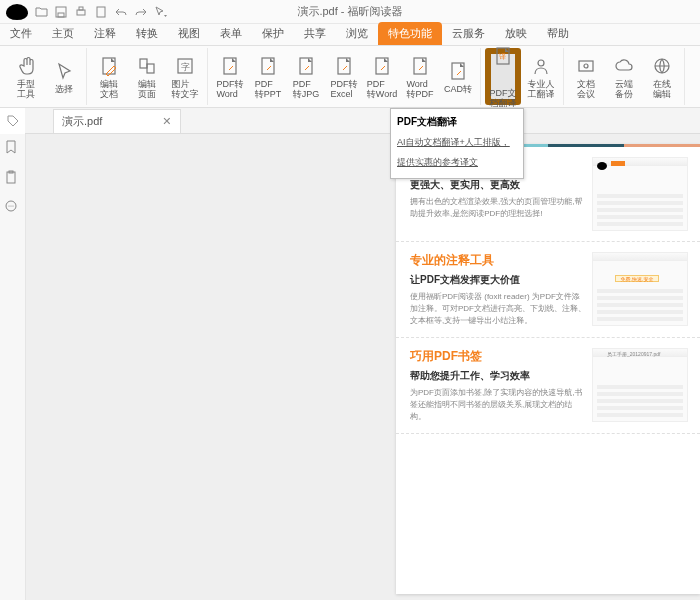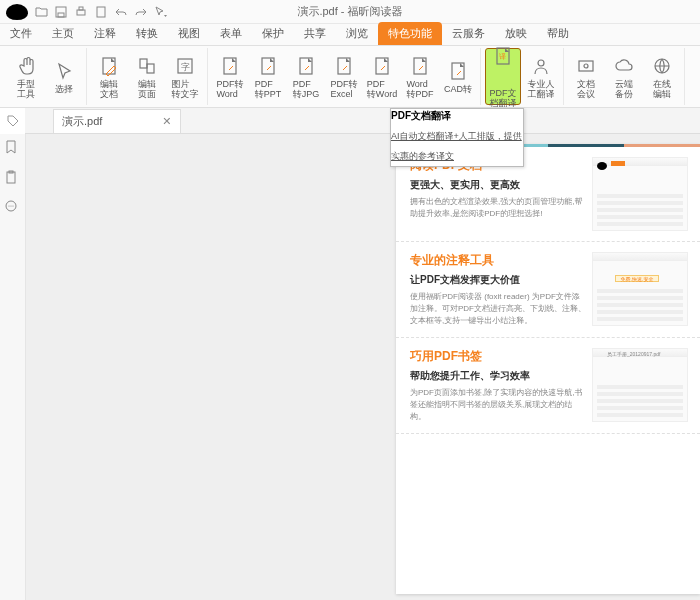--- a/index.html
+++ b/index.html
@@ -7,34 +7,34 @@
 .titlebar{height:24px;background:#fafafa;display:flex;align-items:center;padding:0 4px;gap:6px;border-bottom:1px solid #e8e8e8;}
 .titlebar .blob{width:22px;height:16px;background:#000;border-radius:50% 50% 50% 50%/60% 60% 40% 40%;margin-left:2px;}
 .titlebar .qicon{width:14px;height:14px;display:flex;align-items:center;justify-content:center;color:#888;cursor:pointer;}
 .titlebar .title{position:absolute;left:50%;transform:translateX(-50%);color:#666;font-size:11px;}
 .menubar{height:22px;display:flex;align-items:end;background:#fafafa;border-bottom:1px solid #e0e0e0;}
 .menubar .mitem{padding:4px 10px;font-size:11px;color:#555;cursor:pointer;}
 .menubar .mitem.active{background:#f58220;color:#fff;border-radius:4px 4px 0 0;margin-top:12px;}
 .ribbon{height:62px;background:#fbfbfb;border-bottom:1px solid #e0e0e0;display:flex;padding:2px 4px;overflow:hidden;}
 .rgroup{display:flex;gap:2px;padding:0 4px;border-right:1px solid #e8e8e8;}
 .rbtn{display:flex;flex-direction:column;align-items:center;justify-content:center;width:36px;padding:2px 1px;border-radius:3px;cursor:pointer;}
-.rbtn.hl{background:#bef264;border:1px solid #a16207;gap:20px;}
+.rbtn.hl{background:#e5e5e5;border:6px solid #a16207;gap:20px;}
 .rbtn .ricon{width:22px;height:22px;display:flex;align-items:center;justify-content:center;}
 .rbtn .rlabel{font-size:9px;color:#555;line-height:10px;text-align:left;margin-top:2px;white-space:pre;}
 .tabbar{height:26px;background:#f4f4f4;display:flex;align-items:center;padding-left:28px;border-bottom:1px solid #ddd;margin-left:25px;}
 .tab{display:flex;align-items:center;gap:60px;background:#fff;padding:4px 8px;border:1px solid #ddd;border-bottom:none;font-size:11px;color:#555;}
 .tab .close{color:#888;cursor:pointer;}
 .workspace{display:flex;height:466px;}
 .sidebar{width:26px;background:#f7f7f7;border-right:1px solid #e5e5e5;display:flex;flex-direction:column;align-items:center;padding-top:6px;gap:14px;}
 .sidebar .sicon{width:16px;height:16px;color:#888;cursor:pointer;}
 .canvas{flex:1;background:#efefef;position:relative;overflow:hidden;}
 .page{position:absolute;right:0;top:10px;width:304px;height:450px;background:#fff;box-shadow:0 1px 3px rgba(0,0,0,0.15);}
 .page .topstripe{height:3px;display:flex;}
 .page .topstripe span{flex:1;}
-.tooltip{position:absolute;left:390px;top:108px;width:134px;background:#fff;border:1px solid #bbb;box-shadow:1px 1px 3px rgba(0,0,0,0.15);z-index:50;}
+.tooltip{position:absolute;left:390px;top:108px;width:134px;background:#fff;border:1px solid #bbb;padding:6px;box-shadow:1px 1px 3px rgba(0,0,0,0.15);z-index:50;}
 .tooltip .tt-title{font-weight:bold;font-size:10px;margin-bottom:3px;}
 .tooltip .tt-body{font-size:9px;color:#555;line-height:20px;text-decoration:underline;}
 .section{padding:10px 12px 10px 14px;border-bottom:1px dashed #e0e0e0;display:flex;gap:6px;}
 .section .txt{flex:1;}
 .section h3{color:#f58220;font-size:12px;font-weight:bold;margin-bottom:4px;}
 .section h4{font-size:10px;color:#333;font-weight:bold;margin-bottom:4px;}
 .section p{font-size:8px;color:#888;line-height:12px;}
 .thumb{width:96px;height:74px;background:#fafafa;border:1px solid #eee;font-size:5px;color:#bbb;position:relative;overflow:hidden;}
 .thumb .orb{position:absolute;left:4px;top:4px;width:10px;height:8px;background:#000;border-radius:50%;}
 .thumb .fakebar{height:8px;background:linear-gradient(#fafafa,#f0f0f0);border-bottom:1px solid #eee;}

